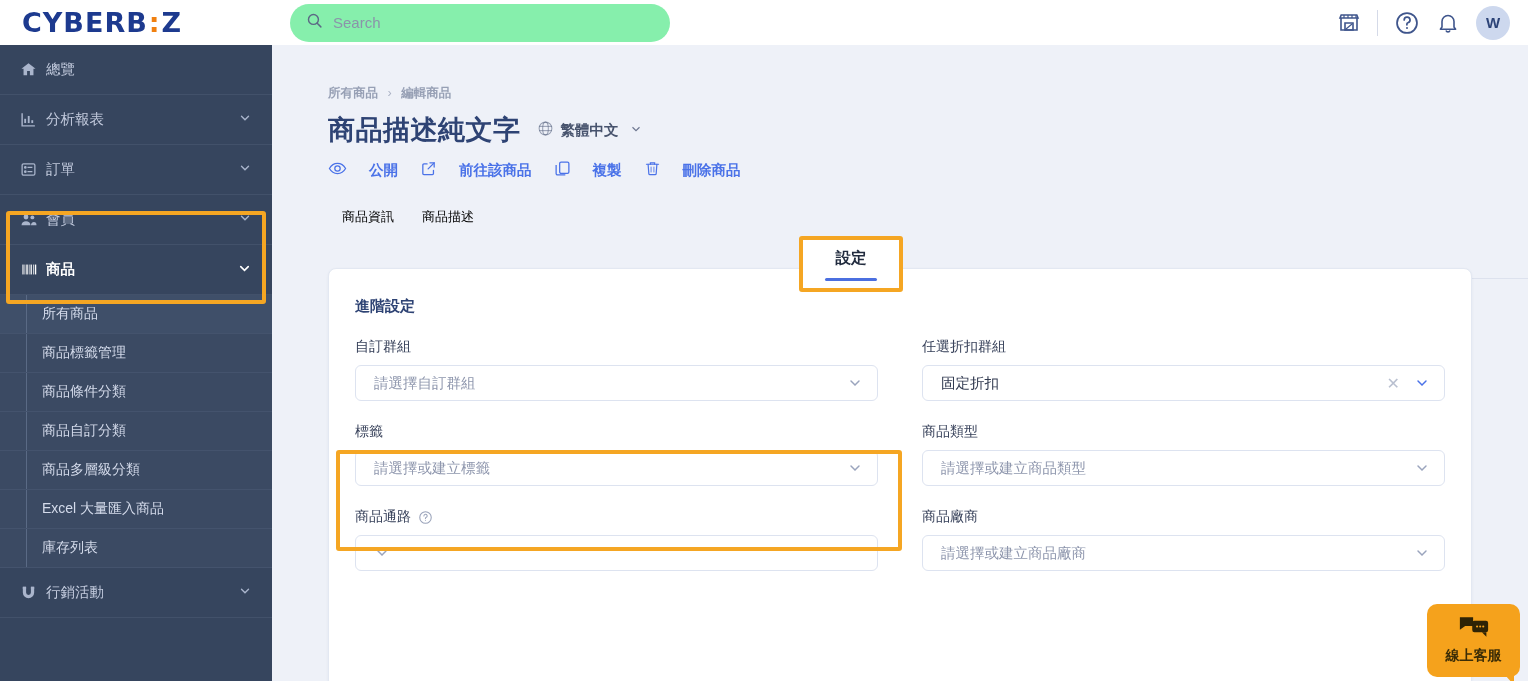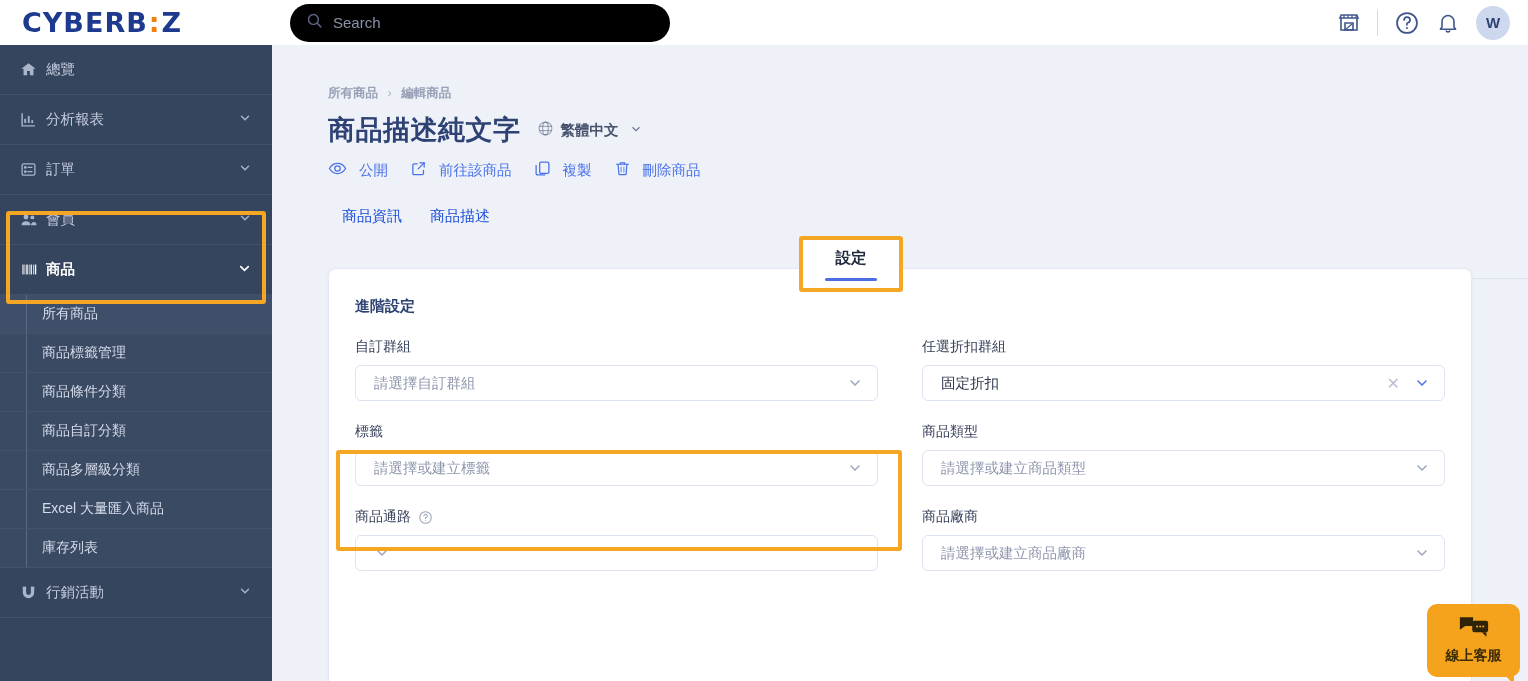--- a/index.html
+++ b/index.html
@@ -18,21 +18,21 @@
   }
   .logo {
     width: 272px; padding-left: 22px;
     font-size: 27px; font-weight: 700; letter-spacing: 1px;
     color: #1d3a8f; font-family: "DejaVu Sans", sans-serif;
     display: flex; align-items: flex-start;
   }
   .logo .colon { color: #f08010; margin: 0 1px; }
   .searchwrap {
     margin-left: 18px; width: 380px; height: 38px; border-radius: 19px;
-    background: #000000; display: flex; align-items: center; padding: 0 16px;
+    background: #86efac; display: flex; align-items: center; padding: 0 16px;
   }
   .searchwrap svg { flex: 0 0 auto; }
   .searchinput {
     border: 0; outline: none; background: transparent; margin-left: 10px;
     font-size: 15px; color: #6d7790; width: 100%;
     font-family: "Liberation Sans", sans-serif;
   }
   .searchinput::placeholder { color: #8b93aa; }
   .topright {
     position: absolute; right: 18px; top: 0; height: 45px;
@@ -92,25 +92,25 @@
   }
   .breadcrumb .sep { margin: 0 6px; color: #aab2c5; font-weight: 400; }
 
   .title-row { display: flex; align-items: center; margin: 10px 0 0 56px; }
   .page-title { font-size: 27px; font-weight: 700; color: #2e4374; letter-spacing: .5px; }
   .lang { display: flex; align-items: center; margin-left: 16px; cursor: pointer; color: #47536d; font-size: 14.5px; }
   .lang .lbl { margin: 0 6px 0 7px; font-weight: 600; }
 
   .actions { display: flex; align-items: center; margin: 11px 0 0 56px; gap: 22px; }
   .action { display: flex; align-items: center; color: #4a72e8; font-size: 14.5px; cursor: pointer; }
-  .action .lbl { margin-left: 12px; font-weight: 400; }
+  .action .lbl { margin-left: 22px; font-weight: 700; }
 
   .tabs { display: flex; align-items: flex-end; margin: 12px 0 0 56px; height: 44px; position: relative; }
   .tab {
-    font-size: 15px; color: #1d4ed8; cursor: pointer; padding: 0 14px 11px 14px;
+    font-size: 13px; color: #000000; cursor: pointer; padding: 0 14px 11px 14px;
     position: relative;
     font-family: Liberation Mono, monospace;
   }
   .tab.active { color: #222c3f; font-weight: 600; }
   .tab.active::after {
     content: ""; position: absolute; left: 14px; right: 14px; bottom: 0;
     height: 3px; background: #4b6fe0; border-radius: 2px;
   }
   .tabs-rule {
     position: absolute; left: 56px; right: 0; top: 233px; height: 1px; background: #dde2ee;

